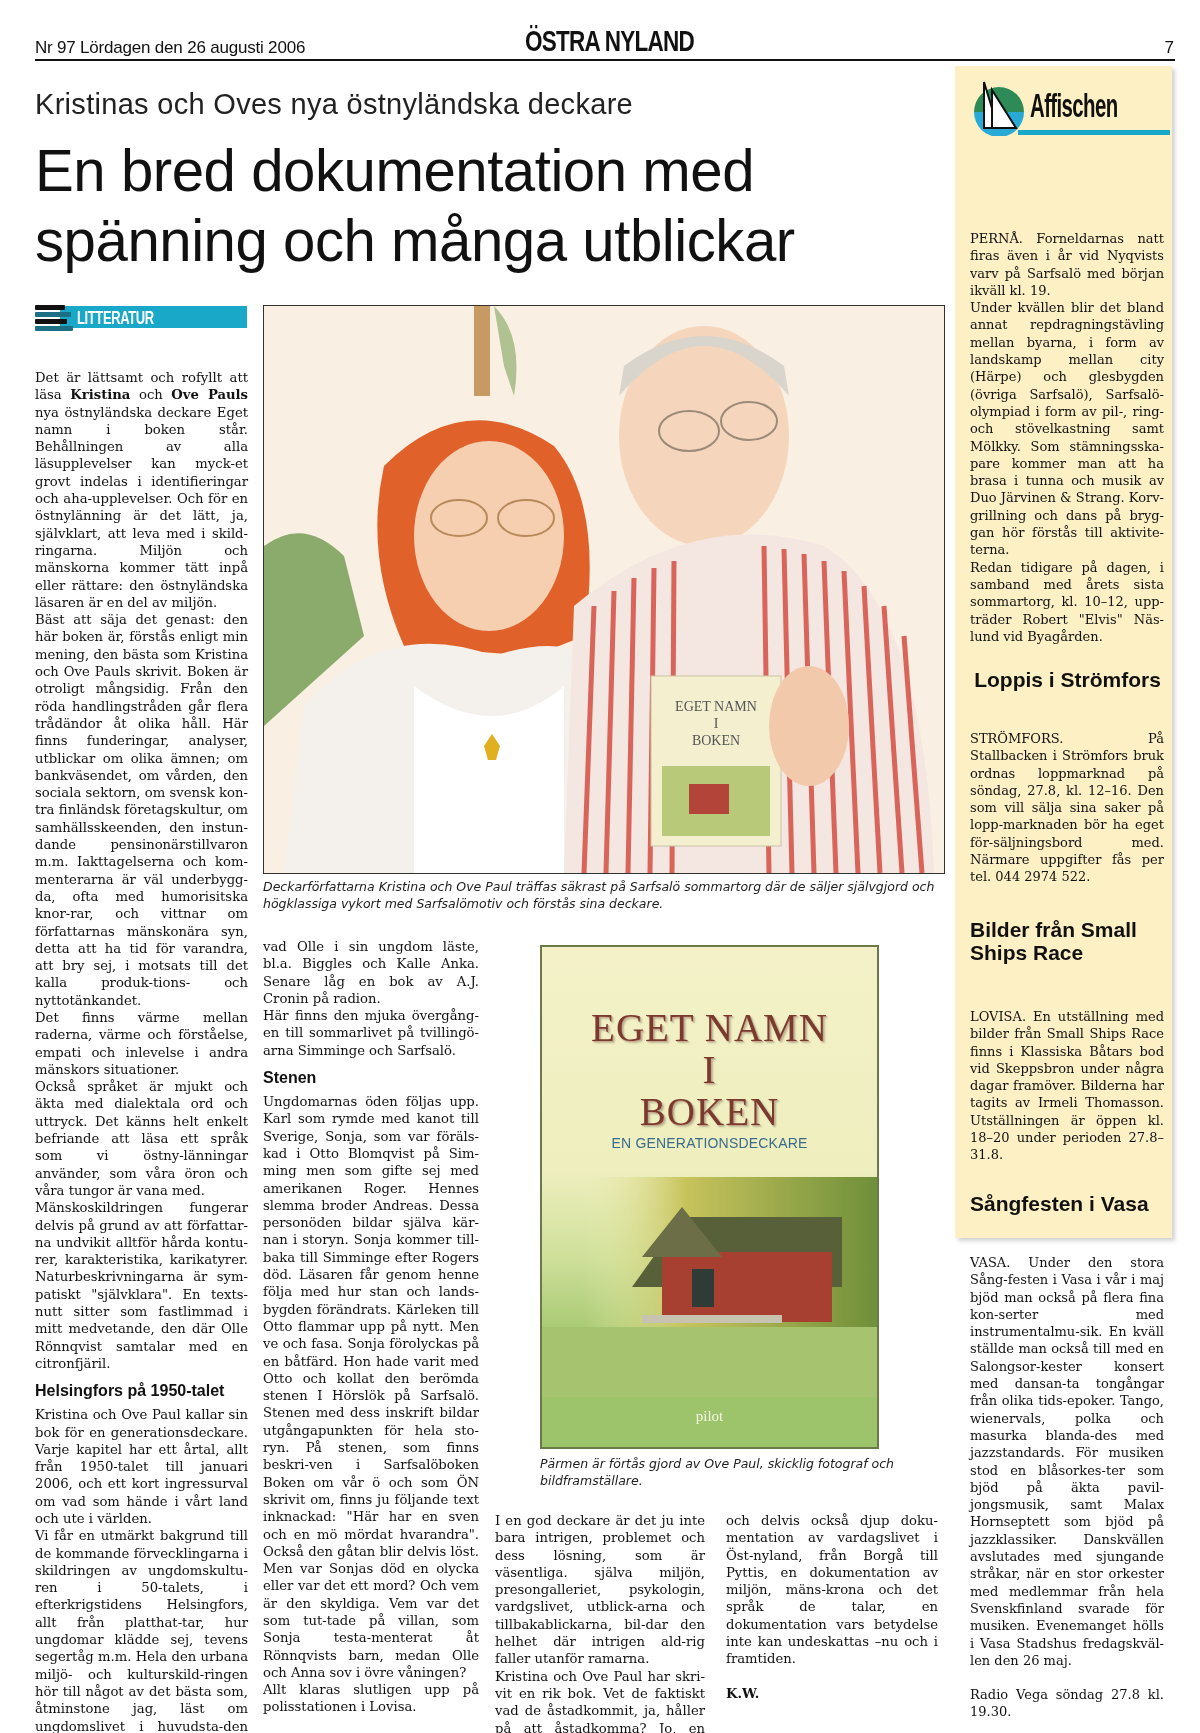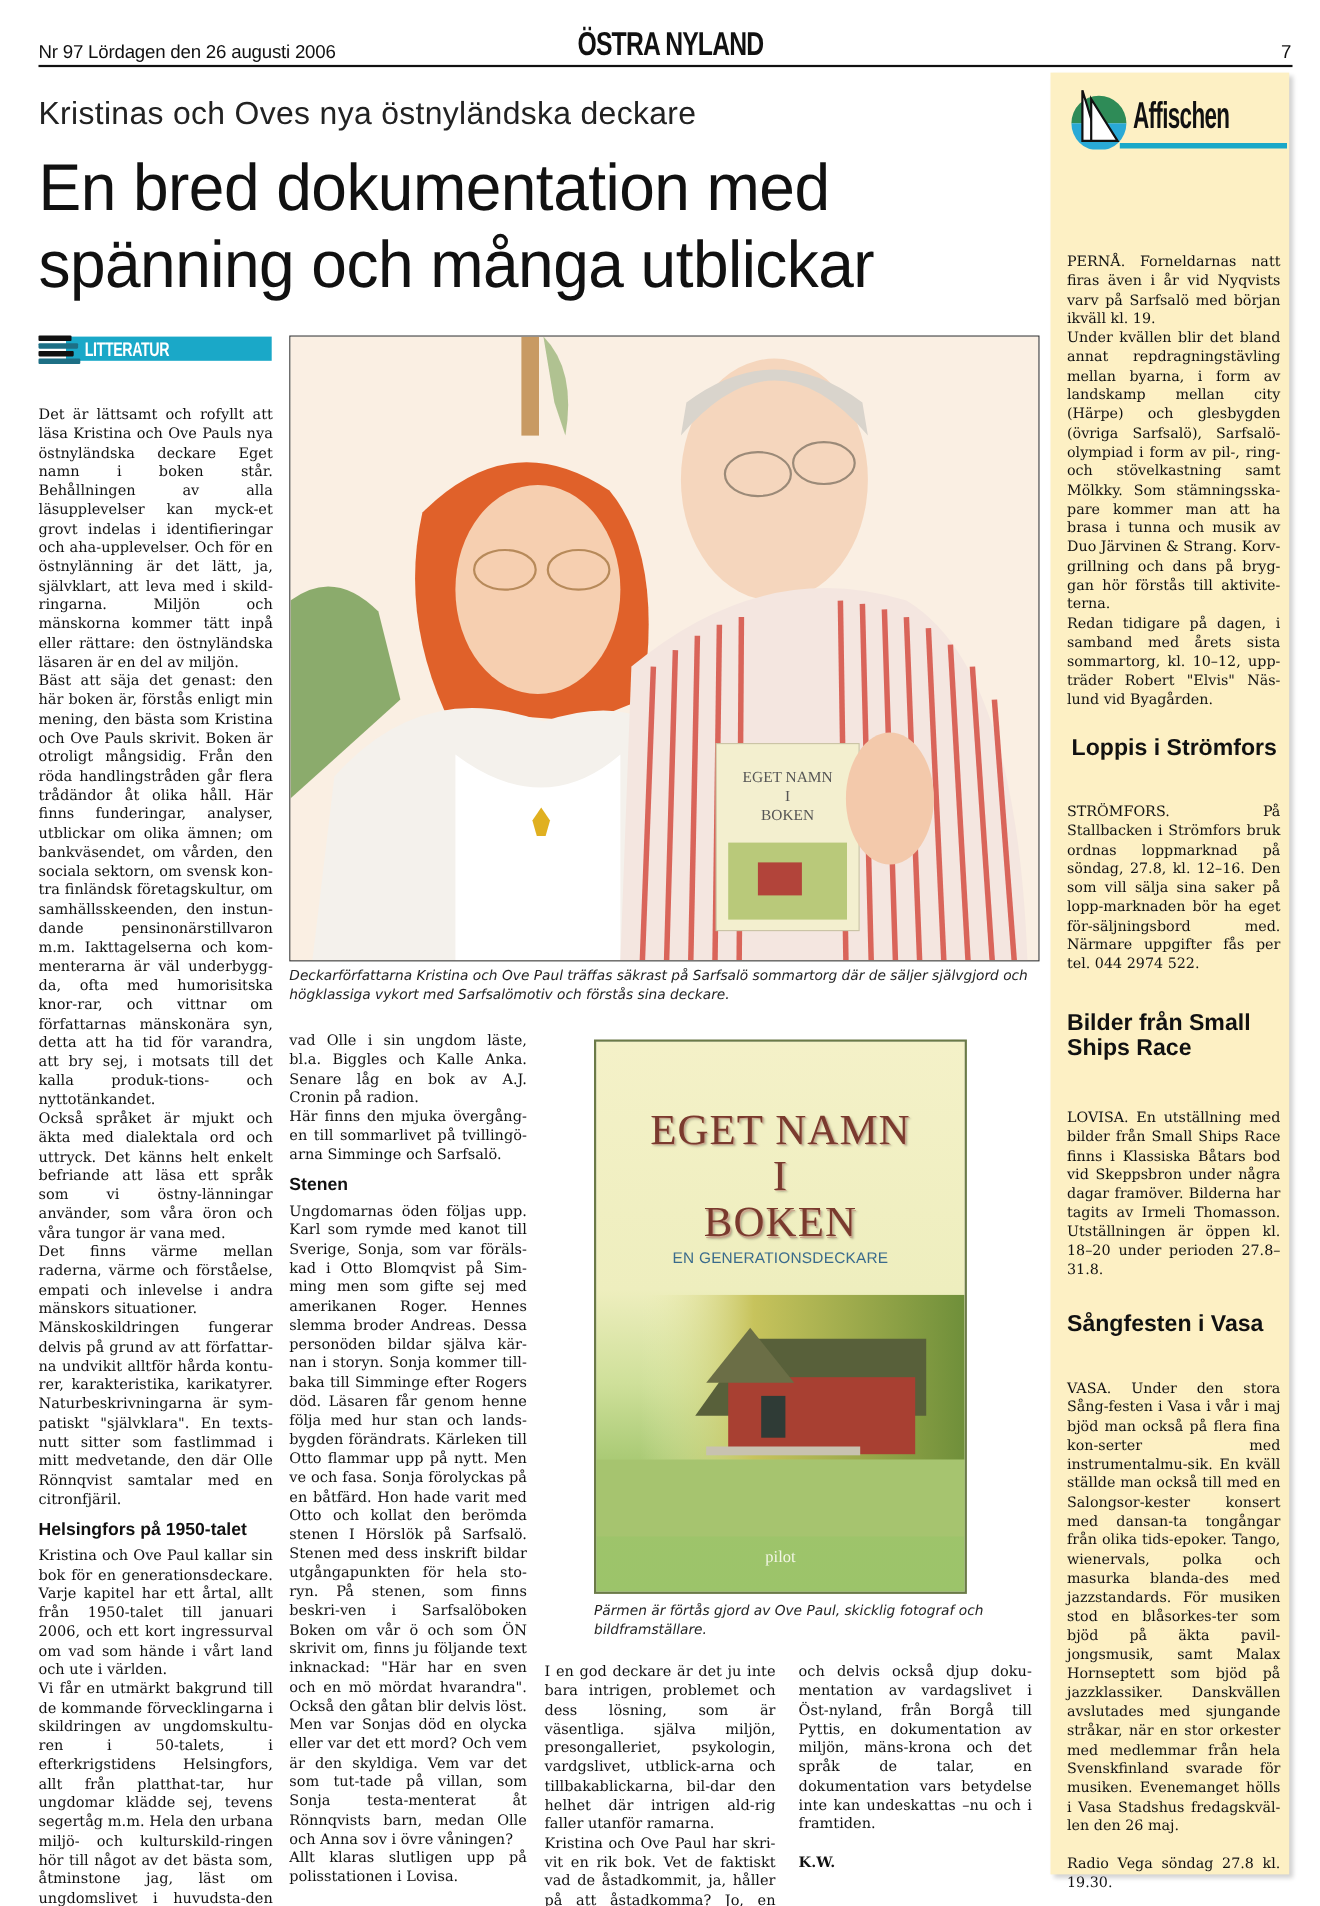--- a/index.html
+++ b/index.html
@@ -19,42 +19,42 @@
   
   .section-tag { left: 35px; top: 303px; width: 212px; height: 27px; }
   .section-tag .bar { position: absolute; left: 25px; top: 3px; right: 0; height: 22px; background: #1aa8c8; }
   .section-tag .stack { position: absolute; left: 0; top: 0; width: 38px; height: 28px; }
   .section-tag .stack span { position: absolute; left: 0; height: 5px; background: #111; border-radius: 1px; }
   .section-tag .label { position: absolute; left: 42px; top: 5px; font-family: "Liberation Sans", sans-serif; font-weight: bold; color: #fff; font-size: 18px; letter-spacing: -0.5px; transform: scaleX(0.72); transform-origin: left top; }
 
   
   .col { font-family: "DejaVu Serif", serif; font-size: 13.2px; line-height: 17.3px; text-align: justify; hyphens: manual; color: #111; }
   .col p { margin: 0; }
-  .col b { font-weight: normal; }
+  .col b { font-weight: bold; }
   .col1 { left: 35px; top: 369px; width: 213px; }
   .col2 { left: 263px; top: 938px; width: 216px; }
   .col3 { left: 495px; top: 1512px; width: 210px; }
   .col4 { left: 726px; top: 1512px; width: 212px; }
   .subhead { font-family: "Liberation Sans", sans-serif; font-weight: bold; font-size: 16px; line-height: 18px; margin: 10px 0 6px 0 !important; text-align: left; }
 
   
   .photo { left: 263px; top: 305px; width: 680px; height: 567px; border: 1px solid #333; overflow: hidden; background: linear-gradient(180deg, #f9efe2 0%, #f6e4d3 100%); }
   .caption { font-family: "DejaVu Sans", sans-serif; font-style: italic; font-size: 12.5px; line-height: 17px; color: #222; }
   .cap1 { left: 263px; top: 878px; width: 690px; }
   .cap2 { left: 540px; top: 1455px; width: 360px; }
 
   
   .book { left: 540px; top: 945px; width: 335px; height: 500px; border: 2px solid #6b7a48; overflow: hidden; background: linear-gradient(180deg, #f4f1c8 0%, #eeeebe 45%, #cfe09a 62%, #9fc46b 80%, #9cc46a 100%); }
   .book .authors { position: absolute; top: 22px; left: 0; right: 0; text-align: center; font-family: "Liberation Serif", serif; color: #3a6b8c; font-size: 21px; }
   .book .title { position: absolute; top: 60px; left: 0; right: 0; text-align: center; font-family: "Liberation Serif", serif; color: #7a3a2e; font-size: 39px; line-height: 42px; letter-spacing: 1px; text-shadow: 1px 1px 0 #c9a78d, 2px 2px 2px rgba(0,0,0,0.25); }
   .book .subtitle { position: absolute; top: 188px; left: 0; right: 0; text-align: center; font-family: Liberation Sans, sans-serif; color: #3a6b8c; font-size: 14px; letter-spacing: 0.2px; }
   .book .publisher { position: absolute; bottom: 22px; left: 0; right: 0; text-align: center; font-family: "Liberation Serif", serif; color: #f3f6e6; font-size: 15px; }
 
   
-  .sidebar { left: 955px; top: 66px; width: 217px; height: 1638px; background: #fdf0c4; box-shadow: 3px 3px 4px rgba(0,0,0,0.18); }
+  .sidebar { left: 955px; top: 66px; width: 217px; height: 1172px; background: #fdf0c4; box-shadow: 3px 3px 4px rgba(0,0,0,0.18); }
   .side-logo { position: absolute; left: 15px; top: 12px; width: 200px; height: 60px; }
   .side-logo .word { position: absolute; left: 60px; top: 8px; font-family: "Liberation Sans", sans-serif; font-weight: bold; font-size: 34px; letter-spacing: -1px; transform: scaleX(0.6); transform-origin: left top; color: #111; }
   .side-logo .uline { position: absolute; left: 48px; top: 52px; width: 152px; height: 5px; background: #1aa8c8; }
   .side-h { position: absolute; left: 15px; font-family: "Liberation Sans", sans-serif; font-weight: bold; font-size: 21px; line-height: 23px; color: #111; width: 195px; }
   .side-p { position: absolute; left: 15px; width: 194px; font-family: "DejaVu Serif", serif; font-size: 13px; line-height: 17.3px; text-align: justify; color: #111; }
   .side-p p { margin: 0; }
 </style>
 </head>
 <body>
 
@@ -76,22 +76,22 @@
     <span style="top:9px;width:36px;background:#1d6f85;"></span>
     <span style="top:16px;width:32px;"></span>
     <span style="top:23px;width:38px;background:#1d6f85;"></span>
   </div>
   <div class="label">LITTERATUR</div>
 </div>
 
 <div class="abs col col1">
   <p><span>Det är lättsamt och rofyllt att läsa </span><b>Kristina</b><span> och </span><b>Ove Pauls</b><span> nya östnyländska deckare Eget namn i boken står. Behållningen av alla läsupplevelser kan myck-et grovt indelas i identifieringar och aha-upplevelser. Och för en östnylänning är det lätt, ja, självklart, att leva med i skild-ringarna. Miljön och mänskorna kommer tätt inpå eller rättare: den östnyländska läsaren är en del av miljön.</span></p>
   <p>Bäst att säja det genast: den här boken är, förstås enligt min mening, den bästa som Kristina och Ove Pauls skrivit. Boken är otroligt mångsidig. Från den röda handlingstråden går flera trådändor åt olika håll. Här finns funderingar, analyser, utblickar om olika ämnen; om bankväsendet, om vården, den sociala sektorn, om svensk kon-tra finländsk företagskultur, om samhällsskeenden, den instun-dande pensinonärstillvaron m.m. Iakttagelserna och kom-menterarna är väl underbygg-da, ofta med humorisitska knor-rar, och vittnar om författarnas mänskonära syn, detta att ha tid för varandra, att bry sej, i motsats till det kalla produk-tions- och nyttotänkandet.</p>
+  <p>Det finns värme mellan raderna, värme och förståelse, empati och inlevelse i andra mänskors situationer.</p>
   <p>Också språket är mjukt och äkta med dialektala ord och uttryck. Det känns helt enkelt befriande att läsa ett språk som vi östny-länningar använder, som våra öron och våra tungor är vana med.</p>
-  <p>Det finns värme mellan raderna, värme och förståelse, empati och inlevelse i andra mänskors situationer.</p>
   <p>Mänskoskildringen fungerar delvis på grund av att författar-na undvikit alltför hårda kontu-rer, karakteristika, karikatyrer. Naturbeskrivningarna är sym-patiskt "självklara". En texts-nutt sitter som fastlimmad i mitt medvetande, den där Olle Rönnqvist samtalar med en citronfjäril.</p>
   <p class="subhead">Helsingfors på 1950-talet</p>
   <p>Kristina och Ove Paul kallar sin bok för en generationsdeckare. Varje kapitel har ett årtal, allt från 1950-talet till januari 2006, och ett kort ingressurval om vad som hände i vårt land och ute i världen.</p>
   <p>Vi får en utmärkt bakgrund till de kommande förvecklingarna i skildringen av ungdomskultu-ren i 50-talets, i efterkrigstidens Helsingfors, allt från platthat-tar, hur ungdomar klädde sej, tevens segertåg m.m. Hela den urbana miljö- och kulturskild-ringen hör till något av det bästa som, åtminstone jag, läst om ungdomslivet i huvudsta-den på 50-talet. Här nämns bl.a.</p>
 </div>
 
 <div class="abs photo">
   <svg width="680" height="567" viewBox="0 0 680 567">
     <rect x="0" y="0" width="680" height="567" fill="#faefe3"></rect>
     <rect x="210" y="0" width="16" height="90" fill="#c89a63"></rect>

